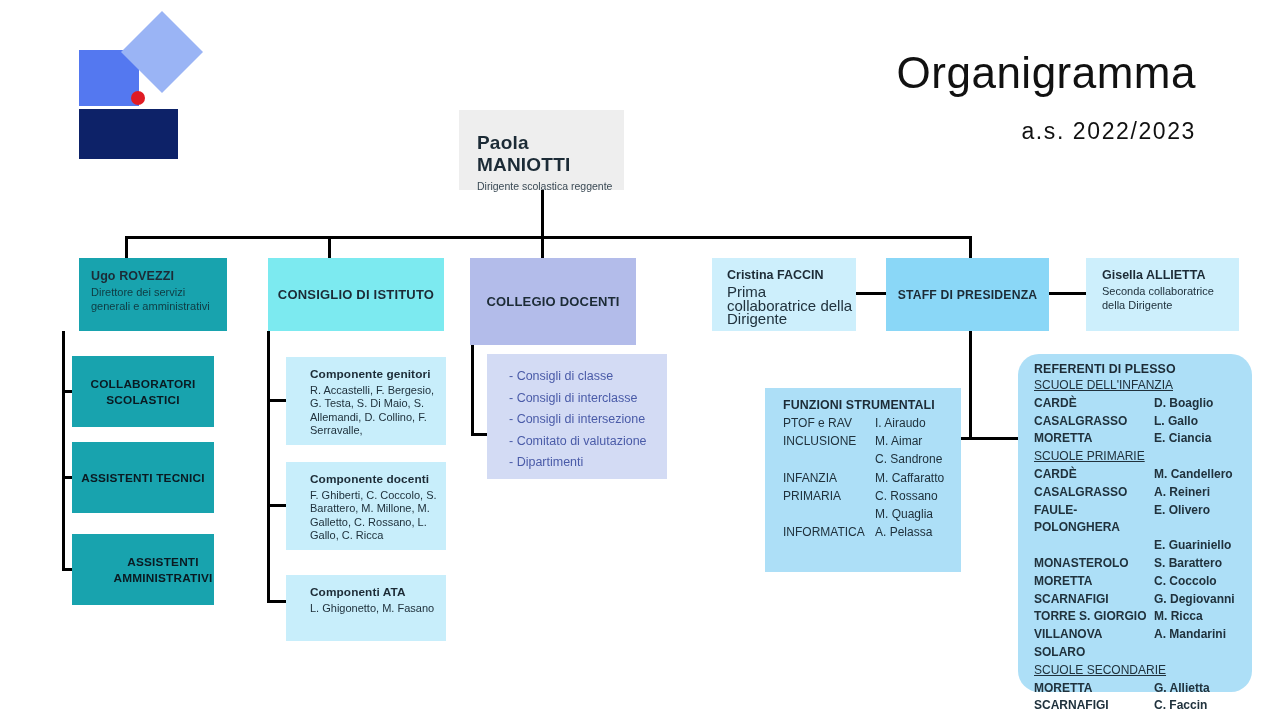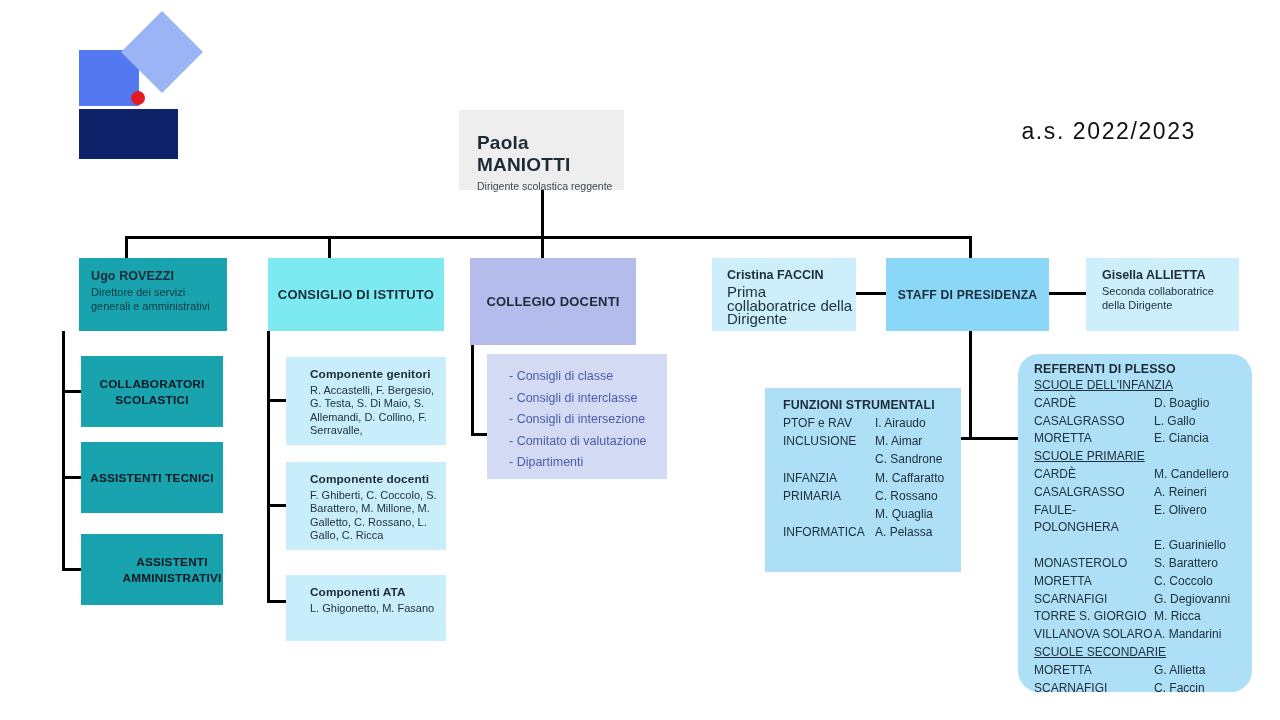--- a/index.html
+++ b/index.html
@@ -56,21 +56,21 @@
 
   
   #box-dirigente { left:459px; top:110px; width:165px; height:80px; padding:22px 0 0 18px; }
   #box-dirigente .hd  { font-size:19px; letter-spacing:0.2px; }
   #box-dirigente .sub { font-size:10.5px; margin-top:4px; color:#3b4a55; }
 
   #box-dsga { left:79px; top:258px; width:148px; height:73px; padding:11px 0 0 12px; }
   #box-dsga .hd  { font-size:12.5px; letter-spacing:0.1px; }
   #box-dsga .sub { font-size:11px; line-height:13.5px; margin-top:3px; color:#0f3b42; }
 
-  .box-ata { left:81px; width:142px; height:71px;
+  .box-ata { left:72px; width:142px; height:71px;
              display:flex; align-items:center; justify-content:center;
              text-align:center; font-size:11.8px; font-weight:700; line-height:16px;
              letter-spacing:0.2px; color:#0a1a22; }
   #box-coll { top:356px; }
   #box-tec  { top:442px; }
   #box-amm  { top:534px;padding-left:40px; }
 
   #box-consiglio { left:268px; top:258px; width:176px; height:73px;
                    display:flex; align-items:center; justify-content:center;
                    font-size:13px; font-weight:700; letter-spacing:0.2px; }
@@ -103,35 +103,36 @@
 
   #box-funzioni { left:765px; top:388px; width:196px; height:184px; padding:10px 0 12px 18px; }
   #box-funzioni .hd { font-size:12.4px; letter-spacing:0.1px; margin-bottom:2px; }
   .fn-row { display:flex; font-size:12px; line-height:18.2px; color:#20323d; }
   .fn-row .k { width:92px; flex:0 0 92px; }
   .fn-row .v { }
 
   #box-referenti { left:1018px; top:354px; width:234px; height:338px; padding:8px 0 0 16px;border-radius:21px; }
   #box-referenti .hd { font-size:12.4px; letter-spacing:0.1px; margin-bottom:1px; }
   .rf-head { font-size:12px; line-height:17.8px; text-decoration:underline; color:#20323d; }
-  .rf-row  { display:flex; font-size:12px; line-height:17.8px; color:#20323d; }
+  .rf-row  { display:flex; font-size:12px; line-height:17.8px; color:#20323d;font-weight:bold; }
   .rf-row .k { width:120px; flex:0 0 120px; }
 </style>
 </head>
 <body>
 
 <div class="canvas">
 
   <div>
     <div class="logo-sq-mid"></div>
     <div class="logo-sq-dark"></div>
     <div class="logo-diamond"></div>
     <div class="logo-dot"></div>
   </div>
 
+  <div class="title">Organigramma</div>
   <div class="subtitle">a.s. 2022/2023</div>
 
   <div class="ln" style="left:541px; top:190px; width:3px; height:48px;"></div>
 
   <div class="ln" style="left:125px; top:236px; width:847px; height:3px;"></div>
 
   <div class="ln" style="left:125px; top:236px; width:3px; height:24px;"></div>
   <div class="ln" style="left:328px; top:236px; width:3px; height:24px;"></div>
   <div class="ln" style="left:541px; top:236px; width:3px; height:24px;"></div>
   <div class="ln" style="left:969px; top:236px; width:3px; height:24px;"></div>

